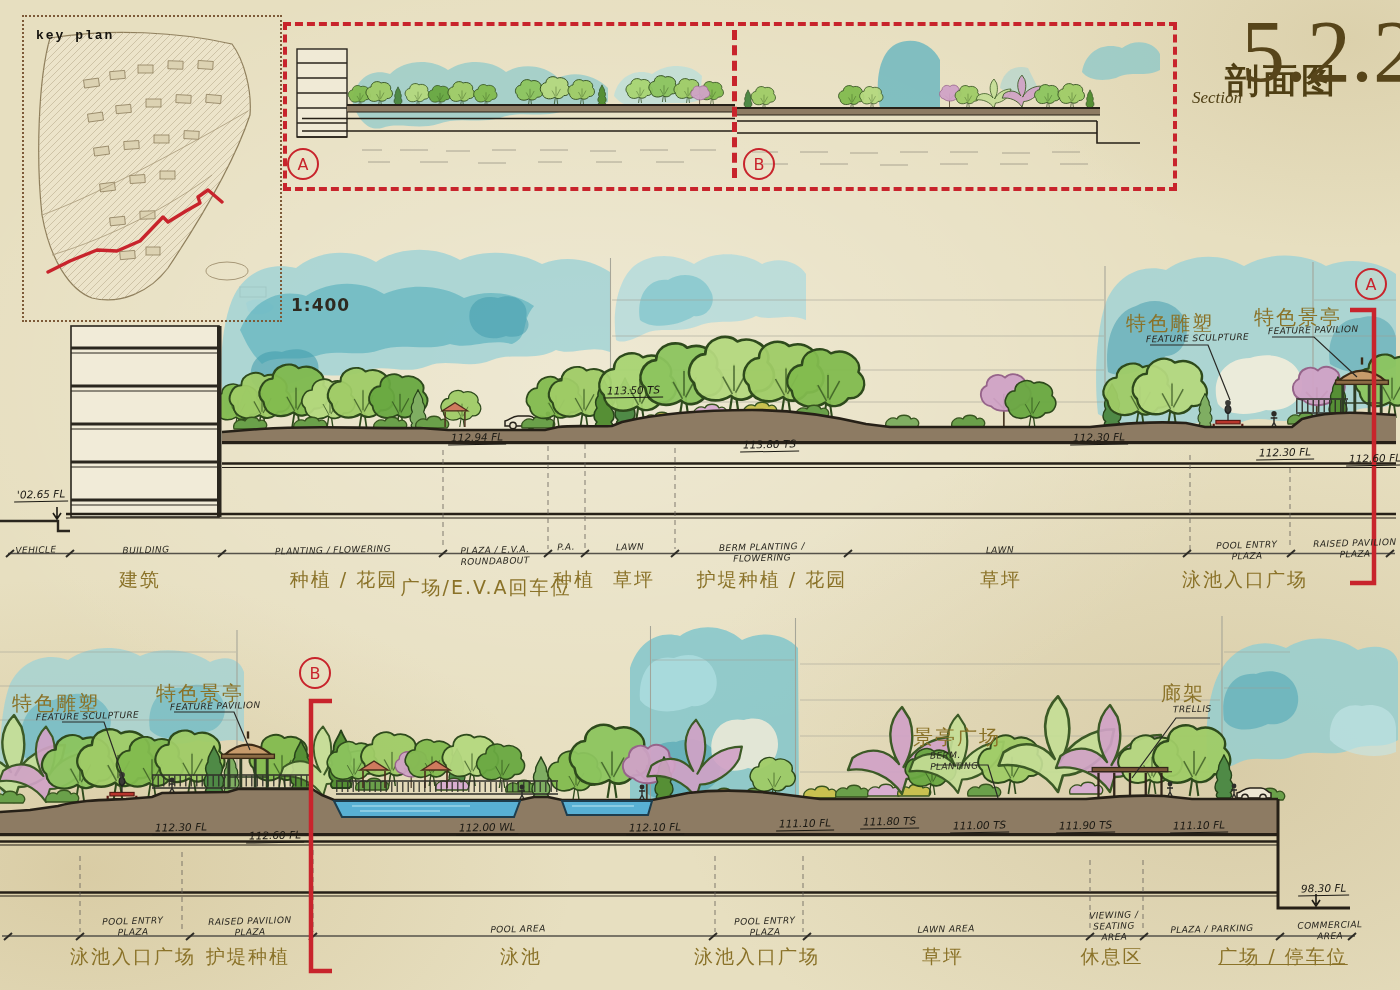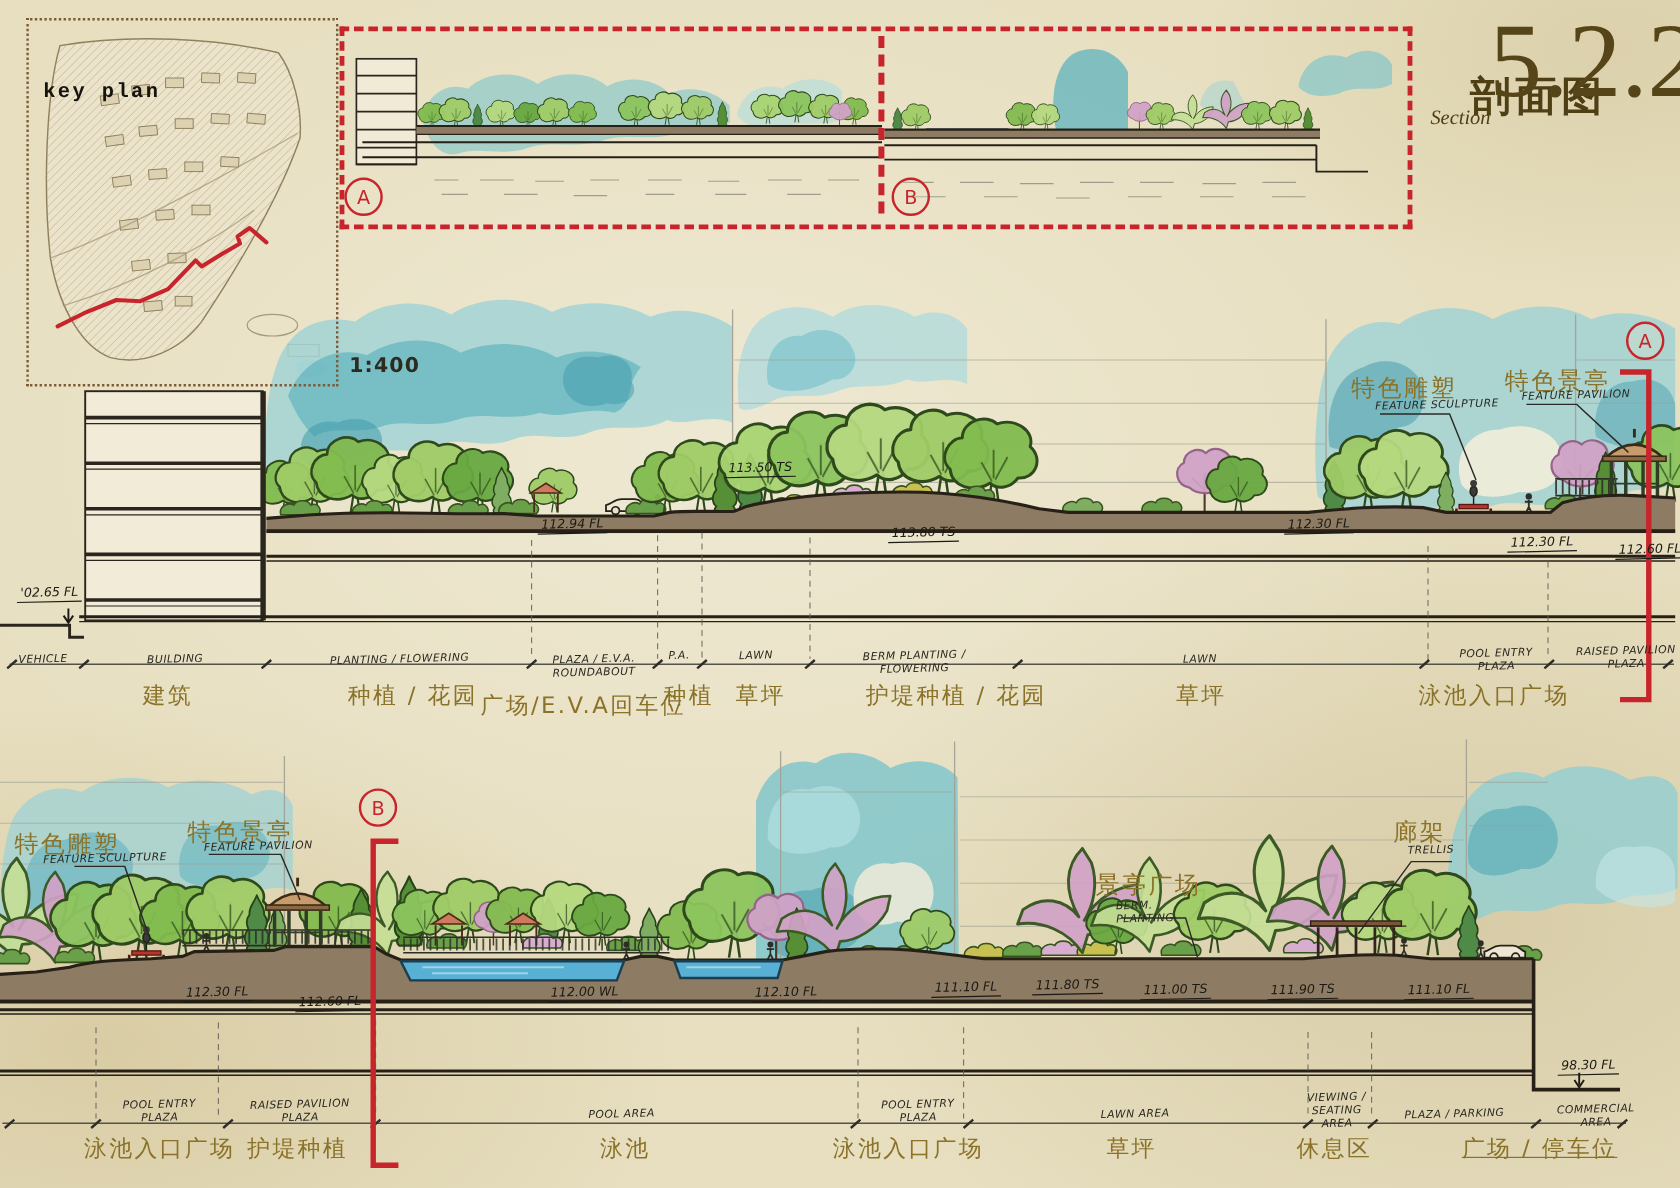--- a/index.html
+++ b/index.html
@@ -10,21 +10,21 @@
       radial-gradient(800px 500px at 88% 78%, rgba(178,156,104,.28), transparent 70%),
       radial-gradient(700px 420px at 6% 88%, rgba(190,168,112,.34), transparent 70%),
       radial-gradient(500px 300px at 96% 4%, rgba(185,165,110,.25), transparent 70%),
       #e7dfc0;
     font-family:"DejaVu Sans",sans-serif;
   }
   #art{position:absolute;left:0;top:0;}
   .abs{position:absolute;}
   
   .kp-box{left:22px;top:15px;width:256px;height:303px;border:2px dotted #7d5a38;}
-  .kp-label{left:36px;top:28px;font-family:"Liberation Mono","DejaVu Sans Mono",monospace;font-size:17px;font-weight:bold;letter-spacing:2px;color:#15130e;margin-top:40px;}
+  .kp-label{left:36px;top:28px;font-family:"Liberation Mono","DejaVu Sans Mono",monospace;font-size:13px;font-weight:bold;letter-spacing:2px;color:#15130e;}
   
   .ov-box{left:283px;top:22px;width:886px;height:161px;border:4px dashed #c8242c;}
   .ov-divider{left:732px;top:30px;height:148px;width:0;border-left:5px dashed #c8242c;}
   .marker{width:28px;height:28px;border:2.6px solid #c8242c;border-radius:50%;color:#c8242c;
           display:flex;align-items:center;justify-content:center;font-size:16px;background:rgba(235,228,200,.25);}
   
   .t-zh{left:1181px;top:58px;font-size:34px;font-weight:bold;letter-spacing:4px;color:#4f3f14;margin-left:44px;}
   .t-en{left:1192px;top:88px;font-family:"Liberation Serif","DejaVu Serif",serif;font-style:italic;font-size:17px;color:#4f3f14;}
   .t-num{left:1241px;top:8px;font-family:"Liberation Serif","DejaVu Serif",serif;font-size:88px;line-height:1;color:#57451a;}
   .scale{left:291px;top:295px;font-size:17px;letter-spacing:1px;color:#2e2a20;font-weight:bold;}
@@ -464,21 +464,21 @@
 <div class="abs hw" style="left:762px;top:542px;width:120px;">BERM PLANTING / FLOWERING</div>
 <div class="abs hw" style="left:1000px;top:545px;">LAWN</div>
 <div class="abs hw" style="left:1247px;top:540px;width:90px;">POOL ENTRY PLAZA</div>
 <div class="abs hw" style="left:1355px;top:538px;width:86px;">RAISED PAVILION PLAZA</div>
 
 <div class="abs zh" style="left:140px;top:567px;text-align:right;">建筑</div>
 <div class="abs zh" style="left:344px;top:567px;">种植 / 花园</div>
 <div class="abs zh" style="left:486px;top:575px;">广场/E.V.A回车位</div>
 <div class="abs zh" style="left:574px;top:567px;">种植</div>
 <div class="abs zh" style="left:634px;top:567px;">草坪</div>
-<div class="abs zh" style="left:772px;top:567px;margin-left:25px;">护堤种植 / 花园</div>
+<div class="abs zh" style="left:772px;top:567px;">护堤种植 / 花园</div>
 <div class="abs zh" style="left:1001px;top:567px;">草坪</div>
 <div class="abs zh" style="left:1245px;top:567px;">泳池入口广场</div>
 
 <div class="abs marker" style="left:299px;top:657px;">
       <span>B</span>
     </div>
 <div class="abs anno-zh" style="left:12px;top:690px;">特色雕塑</div>
 <div class="abs hw-l" style="left:36px;top:711px;">FEATURE SCULPTURE</div>
 <div class="abs anno-zh" style="left:156px;top:680px;">特色景亭</div>
 <div class="abs hw-l" style="left:170px;top:701px;">FEATURE PAVILION</div>

